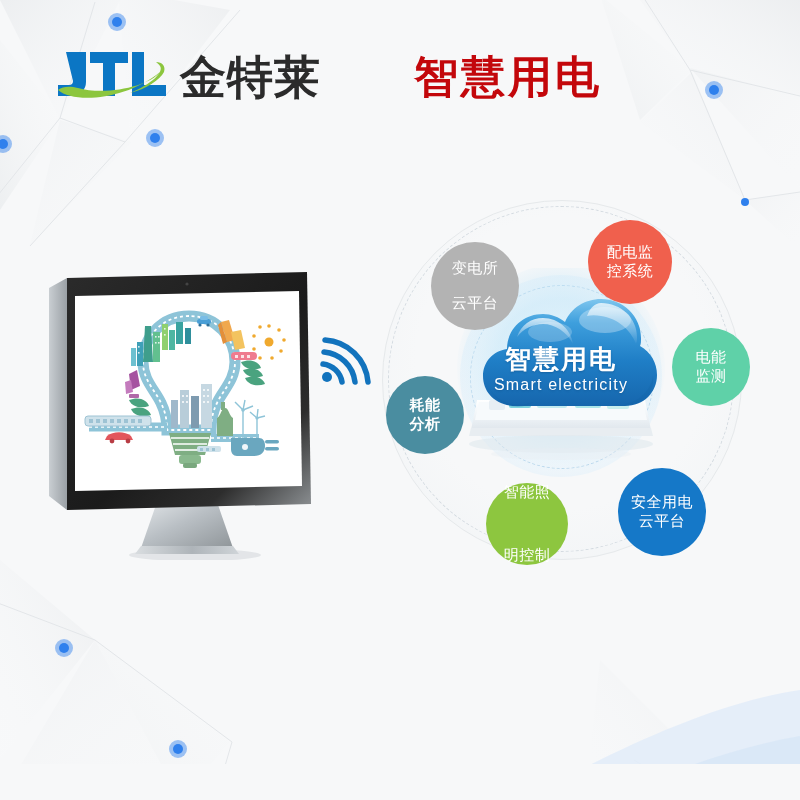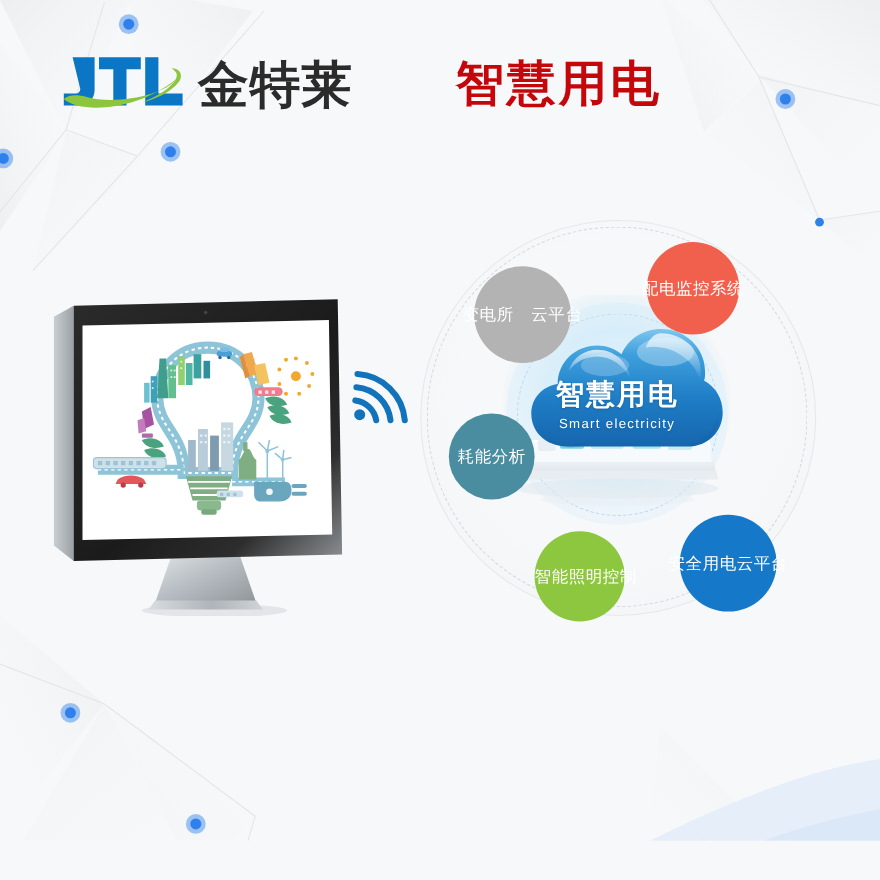--- a/index.html
+++ b/index.html
@@ -139,21 +139,21 @@
                 rgba(255,255,255,0.85) 35%,
                 rgba(225,240,250,0.55) 72%,
                 rgba(236,245,250,0.0) 100%);
   }
 
   
   .node {
     position: absolute;
     border-radius: 50%;
     display: flex;
-    flex-direction: row;
+    flex-direction: column;
     align-items: center;
     justify-content: center;
     color: #ffffff;
     font-family: "DejaVu Sans", "Liberation Sans", sans-serif;
     font-size: 15px;
     line-height: 19px;
     text-align: center;
     letter-spacing: 0.5px;
     box-sizing: border-box;
   }
@@ -181,21 +181,21 @@
   }
   #cloud-title {
     font-size: 26px;
     font-weight: bold;
     letter-spacing: 2px;
     line-height: 30px;
     font-family: "DejaVu Sans", "Liberation Sans", sans-serif;
     text-shadow: 0 1px 2px rgba(10,60,110,0.35);
   }
   #cloud-sub {
-    font-size: 12px;
+    font-size: 16px;
     letter-spacing: 1.2px;
     line-height: 20px;
     margin-top: 1px;
     font-family: "Liberation Sans", sans-serif;
     text-shadow: 0 1px 2px rgba(10,60,110,0.30);
   }
 </style>
 </head>
 <body>
 
@@ -605,30 +605,34 @@
     <div class="node" style="left:71px;top:62px;width:88px;height:88px;background:#b3b3b3;gap:16px;">
       <span class="nl">变电所</span>
       <span class="nl">云平台</span>
     </div>
 
     <div class="node" style="left:228px;top:40px;width:84px;height:84px;background:#f0604d;">
       <span class="nl">配电监</span>
       <span class="nl">控系统</span>
     </div>
 
+    <div class="node" style="left:312px;top:148px;width:78px;height:78px;background:#5fd1a8;">
+      <span class="nl">电能</span>
+      <span class="nl">监测</span>
+    </div>
 
     <div class="node" style="left:258px;top:288px;width:88px;height:88px;background:#1578c8;">
       <span class="nl">安全用电</span>
       <span class="nl">云平台</span>
     </div>
 
     <div class="node" style="left:126px;top:303px;width:82px;height:82px;background:#8dc63f;justify-content:space-between;">
       <span class="nl">智能照</span>
       <span class="nl">明控制</span>
     </div>
 
-    <div class="node" style="left:48px;top:196px;width:78px;height:78px;background:#4a8da0;">
+    <div class="node" style="left:26px;top:196px;width:78px;height:78px;background:#4a8da0;font-weight:bold;">
       <span class="nl">耗能</span>
       <span class="nl">分析</span>
     </div>
 
   </div>
 </div>
 
 </body></html>

